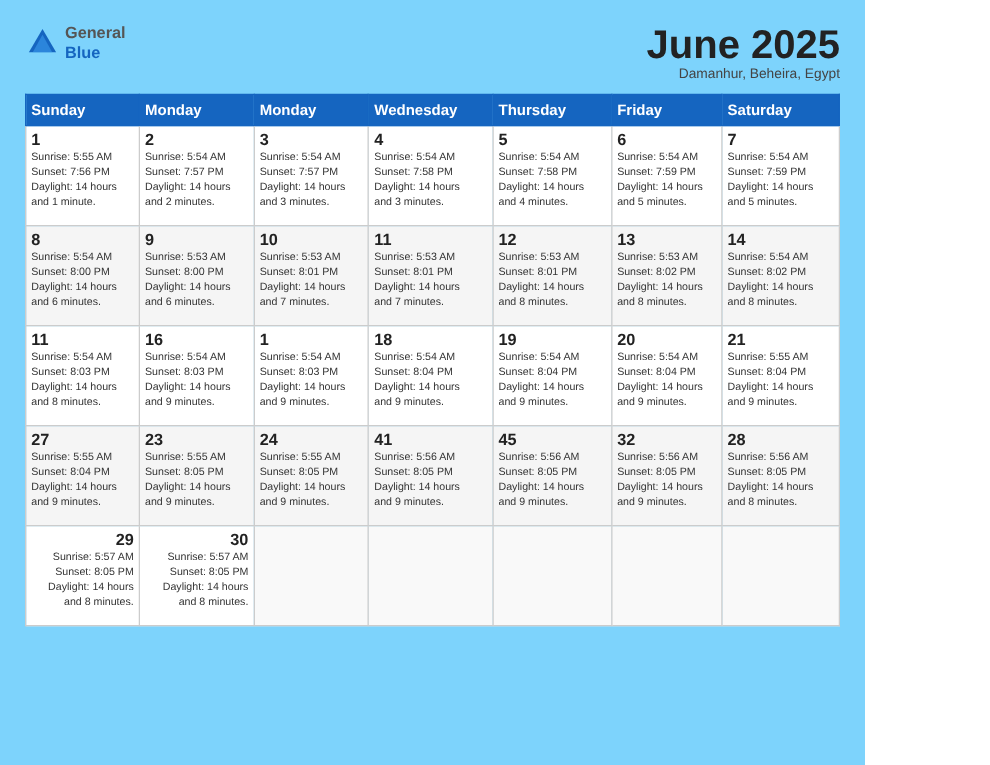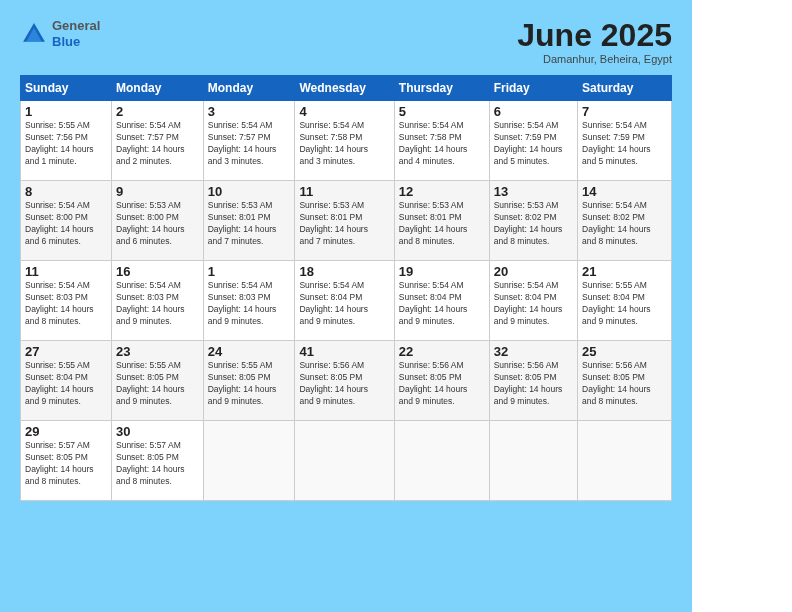--- a/index.html
+++ b/index.html
@@ -92,20 +92,21 @@
     .day-info {
       font-size: 8.5px;
       color: #333;
       line-height: 1.4;
     }
     .empty {
       background: #f9f9f9 !important;
     }
     .last-row td {
       height: 70px;
+      text-align: right;
     }
   </style>
 </head>
 <body>
 
 <div class="page">
   <div class="header-area">
     <div class="logo">
       <svg class="logo-icon" viewBox="0 0 36 36">
         <polygon points="18,4 32,28 4,28" fill="#1565c0"></polygon>
@@ -236,29 +237,29 @@
           </td>
           <td>
             <span class="day-num">24</span>
             <div class="day-info">Sunrise: 5:55 AM<br>Sunset: 8:05 PM<br>Daylight: 14 hours<br>and 9 minutes.</div>
           </td>
           <td>
             <span class="day-num">41</span>
             <div class="day-info">Sunrise: 5:56 AM<br>Sunset: 8:05 PM<br>Daylight: 14 hours<br>and 9 minutes.</div>
           </td>
           <td>
-            <span class="day-num">22</span>
+            <span class="day-num">45</span>
             <div class="day-info">Sunrise: 5:56 AM<br>Sunset: 8:05 PM<br>Daylight: 14 hours<br>and 9 minutes.</div>
           </td>
           <td>
             <span class="day-num">32</span>
             <div class="day-info">Sunrise: 5:56 AM<br>Sunset: 8:05 PM<br>Daylight: 14 hours<br>and 9 minutes.</div>
           </td>
           <td>
-            <span class="day-num">25</span>
+            <span class="day-num">28</span>
             <div class="day-info">Sunrise: 5:56 AM<br>Sunset: 8:05 PM<br>Daylight: 14 hours<br>and 8 minutes.</div>
           </td>
         </tr>
         <tr class="last-row">
           <td>
             <span class="day-num">29</span>
             <div class="day-info">Sunrise: 5:57 AM<br>Sunset: 8:05 PM<br>Daylight: 14 hours<br>and 8 minutes.</div>
           </td>
           <td>
             <span class="day-num">30</span>

